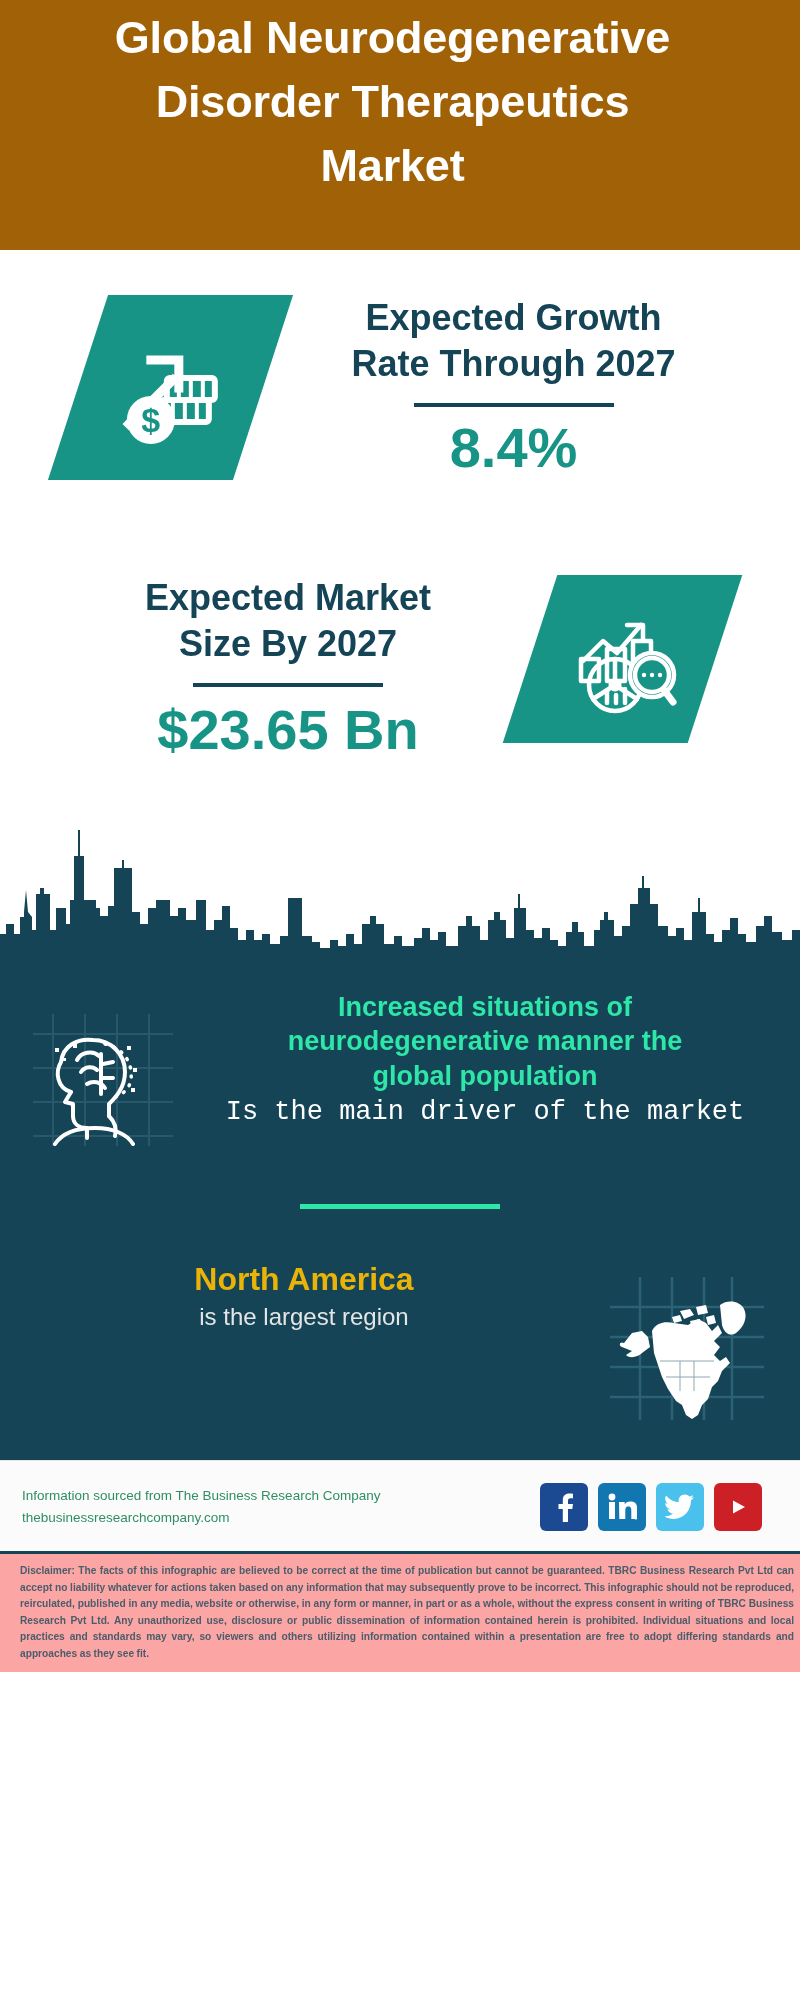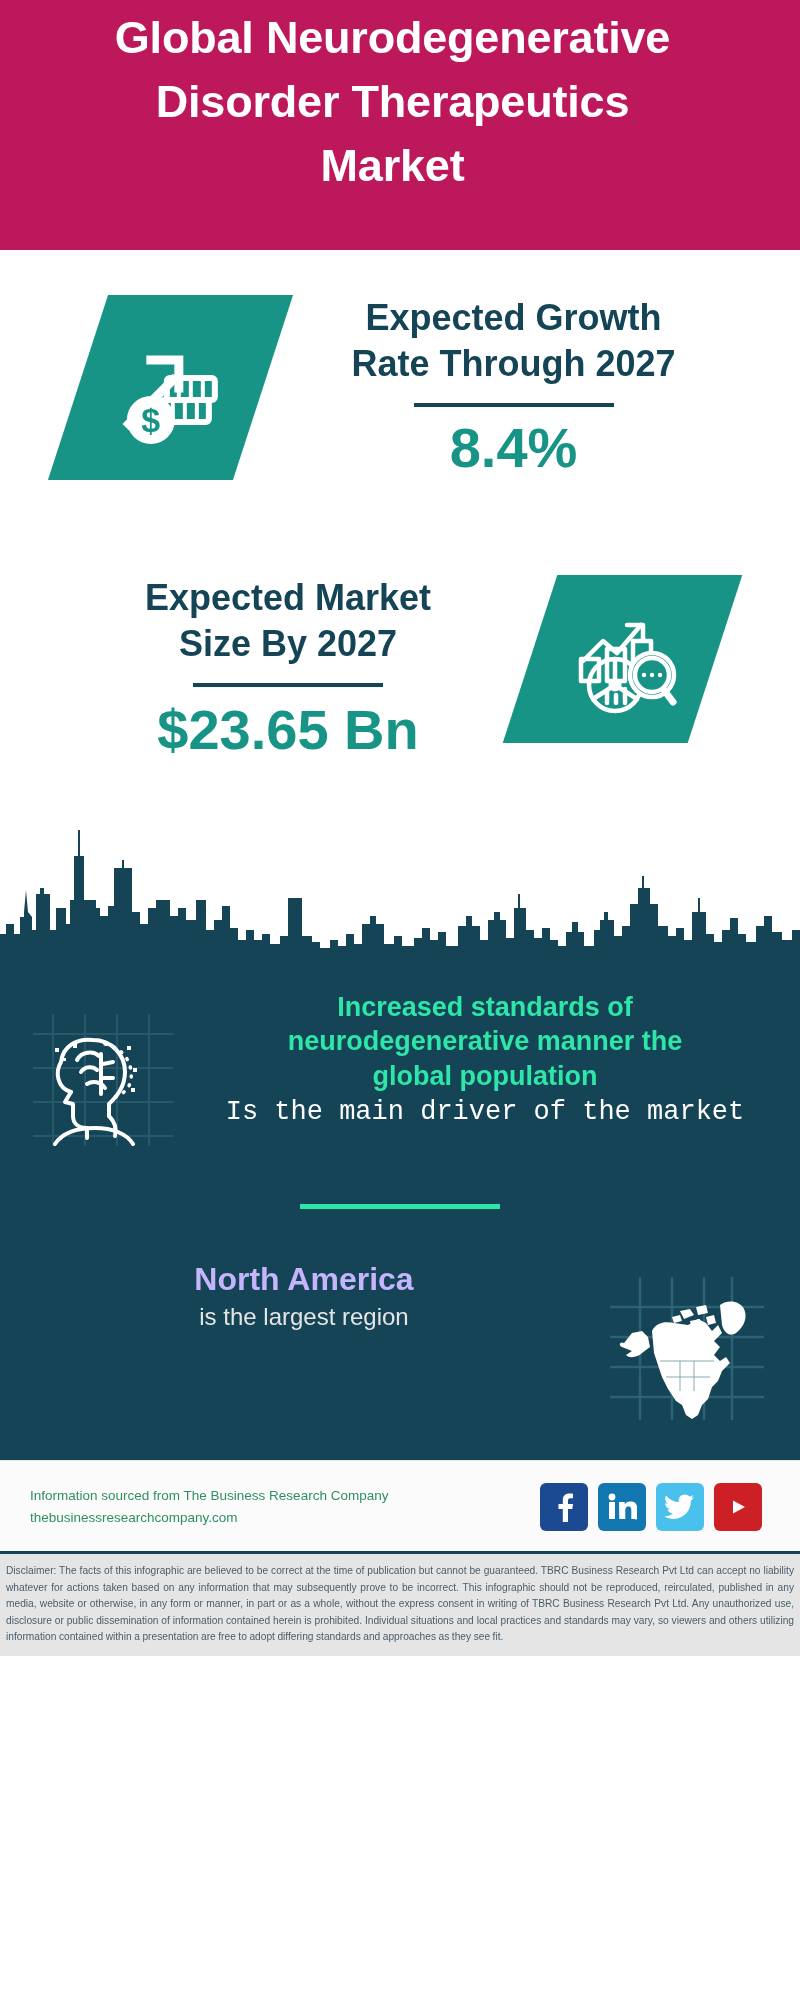--- a/index.html
+++ b/index.html
@@ -11,21 +11,21 @@
   .page {
     position:relative;
     width:800px;
     min-height:2000px;
     background:#ffffff;
     overflow:hidden;
   }
 
   
   .header {
-    background:#be185d;
+    background:#a16207;
     padding:6px 15px 14px 0;
     height:250px;
     display:flex;
     align-items:flex-start;
     justify-content:center;
   }
   .header-title {
     color:#ffffff;
     font-size:45px;
     font-weight:bold;
@@ -167,21 +167,21 @@
     display:flex;
     align-items:flex-start;
     padding:50px 0 40px 0;
   }
   .region-text {
     flex:1;
     text-align:center;
     padding-left:18px;
   }
   .region-head {
-    color:#c4b5fd;
+    color:#eab308;
     font-size:32px;
     font-weight:bold;
     line-height:1.3;
   }
   .region-sub {
     color:#e5e5e5;
     font-size:24px;
     font-weight:normal;
     line-height:1.32;
   }
@@ -193,21 +193,21 @@
     justify-content:center;
     padding-top:6px;
     padding-right:16px;
   }
 
   
   .footer {
     background:#fbfbfb;
     display:flex;
     align-items:center;
-    padding:22px 30px 20px 30px;
+    padding:22px 30px 20px 22px;
     border-top:1px solid #e6e6e6;
   }
   .footer-text { flex:1; }
   .footer-line {
     color:#2f8f63;
     font-size:13.5px;
     line-height:1.65;
   }
   .social {
     display:flex;
@@ -220,22 +220,23 @@
     border-radius:6px;
     display:flex; align-items:center; justify-content:center;
   }
   .soc-fb { background:#1b4a93; }
   .soc-li { background:#1277b0; }
   .soc-tw { background:#4ac1ed; }
   .soc-yt { background:#cd2026; }
 
   .disclaimer-wrap {
     border-top:3px solid #144456;
-    background:#e5e5e5;
-    padding:9px 6px 10px 6px;
+    background:#fca5a5;
+    padding:9px 6px 10px 20px;
+    font-weight:bold;
   }
   .disclaimer {
     color:#4a5d6b;
     font-size:10.2px;
     line-height:1.62;
     text-align:justify;
     word-spacing:-0.3px;
   }
 </style>
 </head>
@@ -361,21 +362,21 @@
             <rect x="58" y="48" width="4" height="4"></rect>
             <rect x="112" y="50" width="4" height="4"></rect>
             <rect x="118" y="72" width="4" height="4"></rect>
             <rect x="116" y="92" width="4" height="4"></rect>
             <rect x="48" y="62" width="3" height="3"></rect>
           </g>
         </svg>
       </div>
 
       <div class="driver-text">
-        <div class="mint-bold">Increased standards of</div>
+        <div class="mint-bold">Increased situations of</div>
         <div class="mint-bold">neurodegenerative manner the</div>
         <div class="mint-bold">global population</div>
         <div class="white-reg">Is the main driver of the market</div>
       </div>
     </div>
 
     <div class="mint-divider"></div>
 
     <div class="row-region">
 

